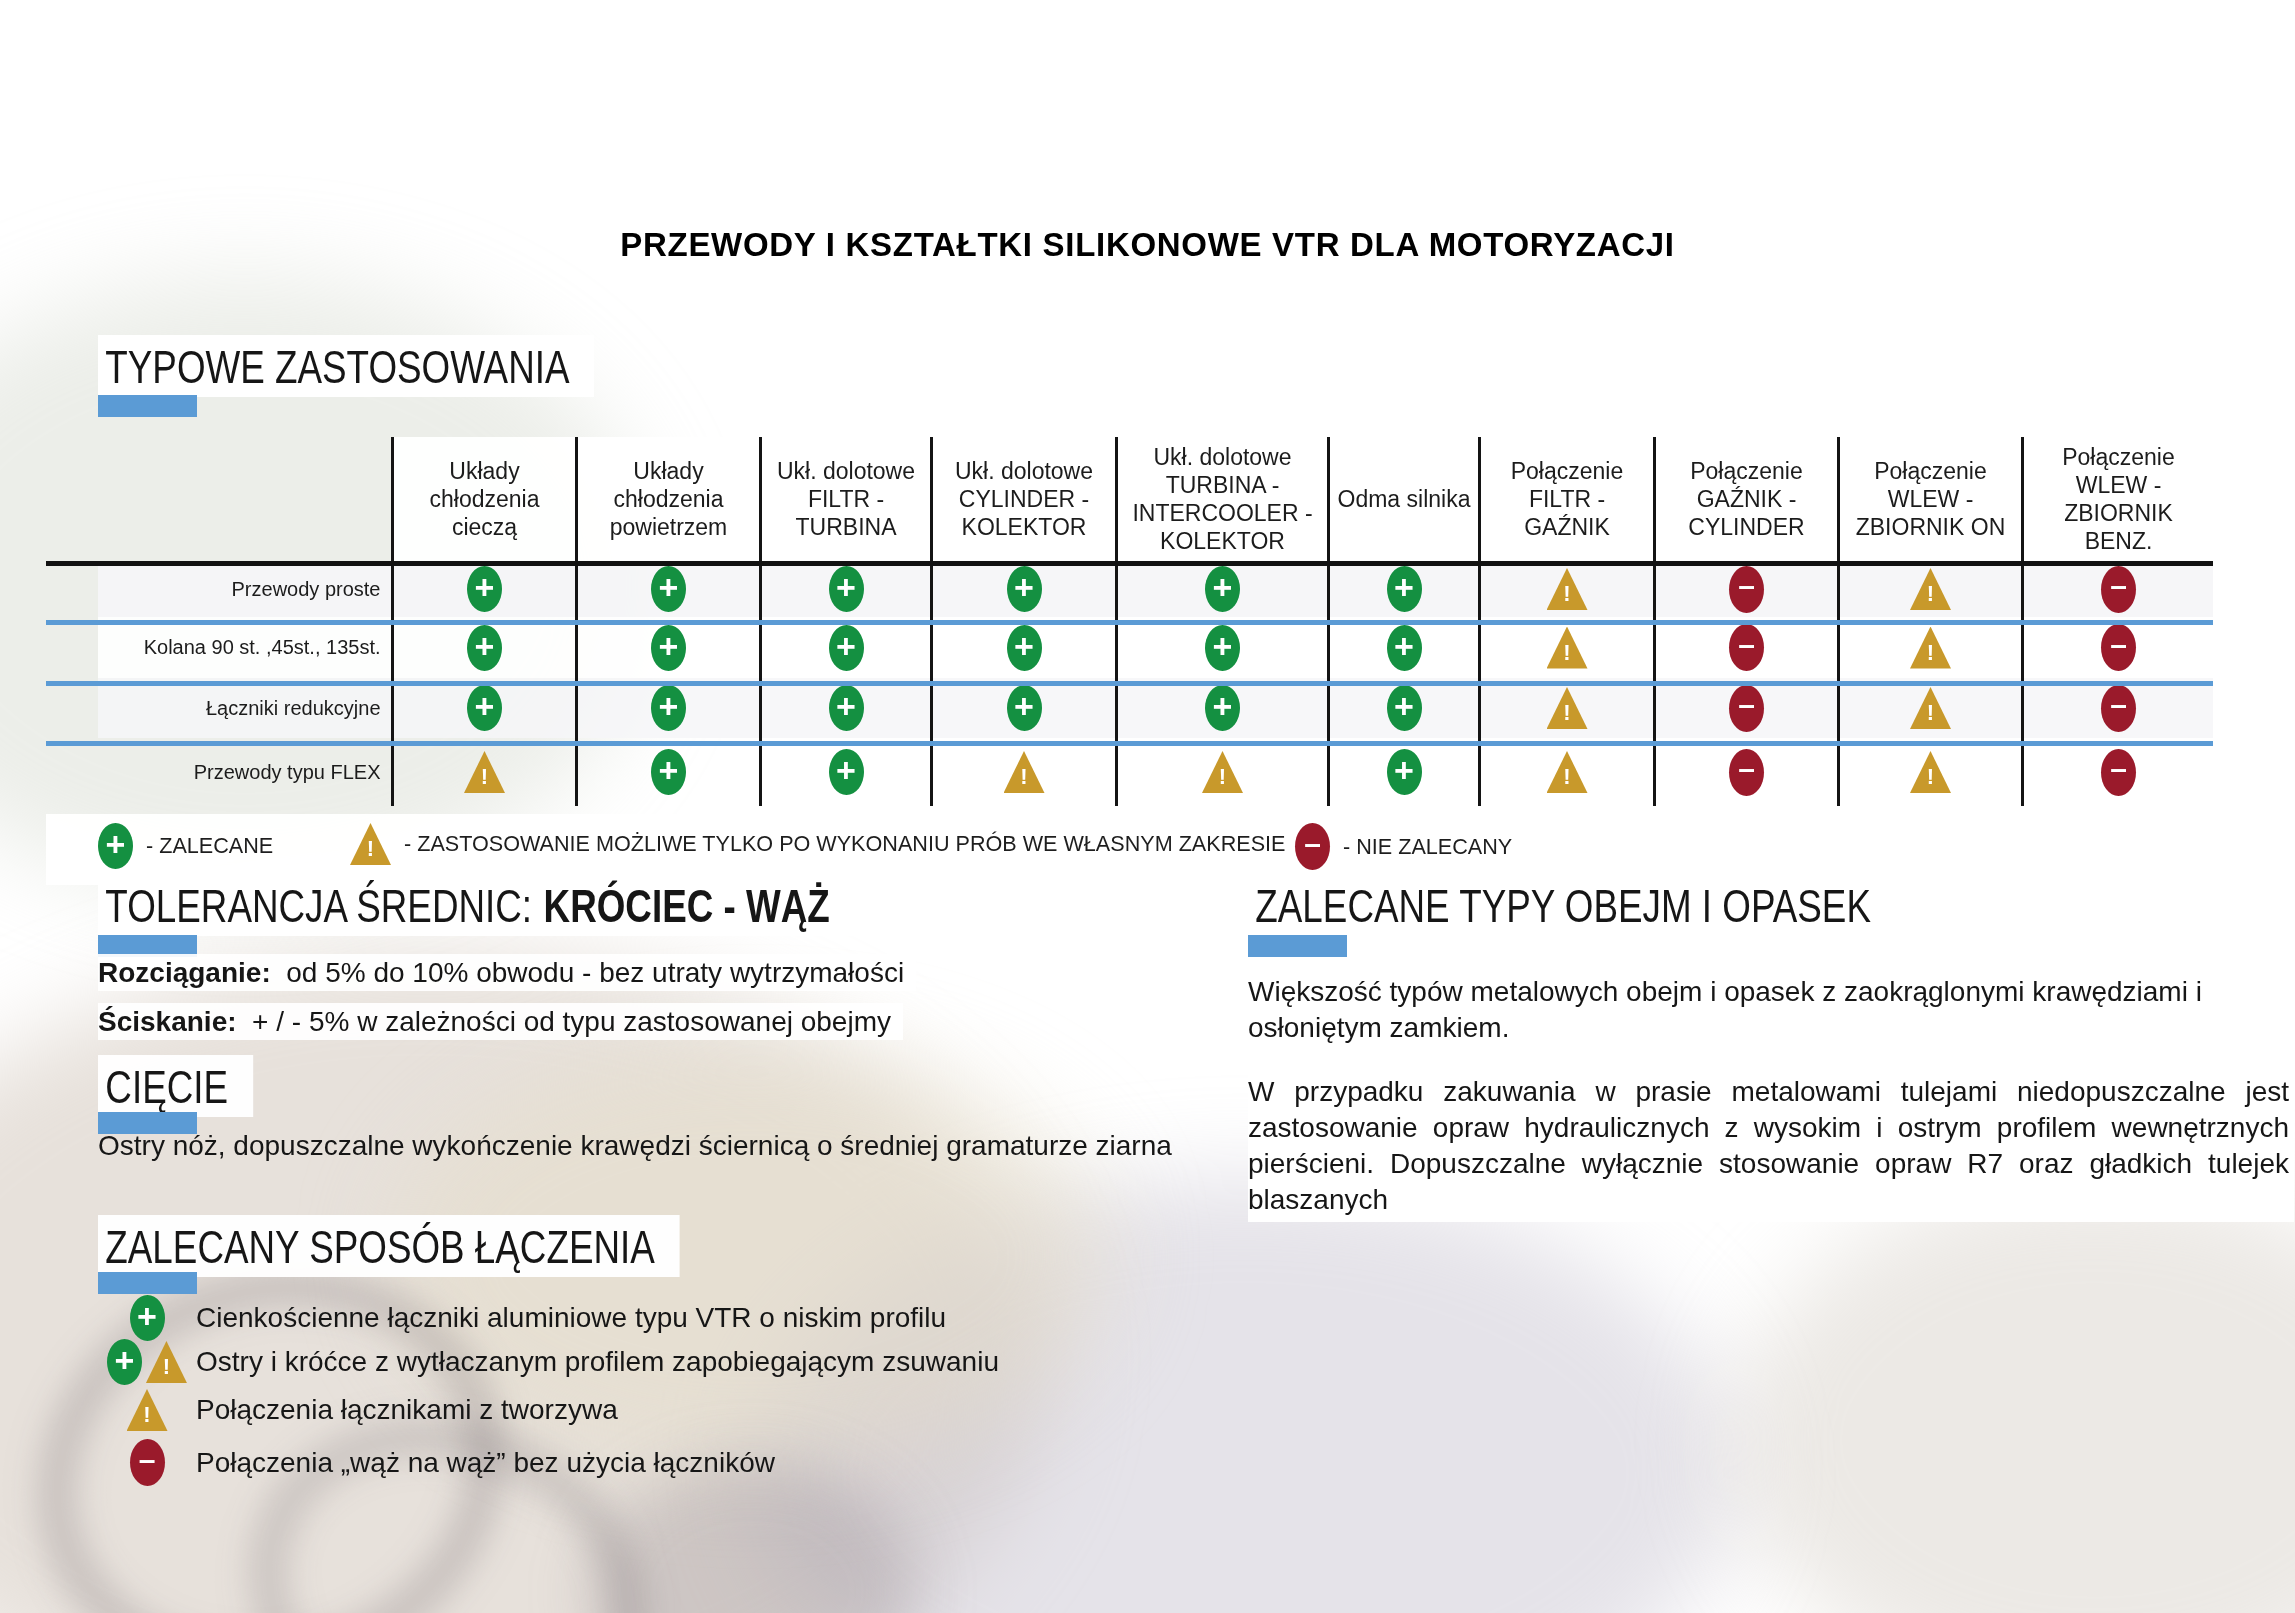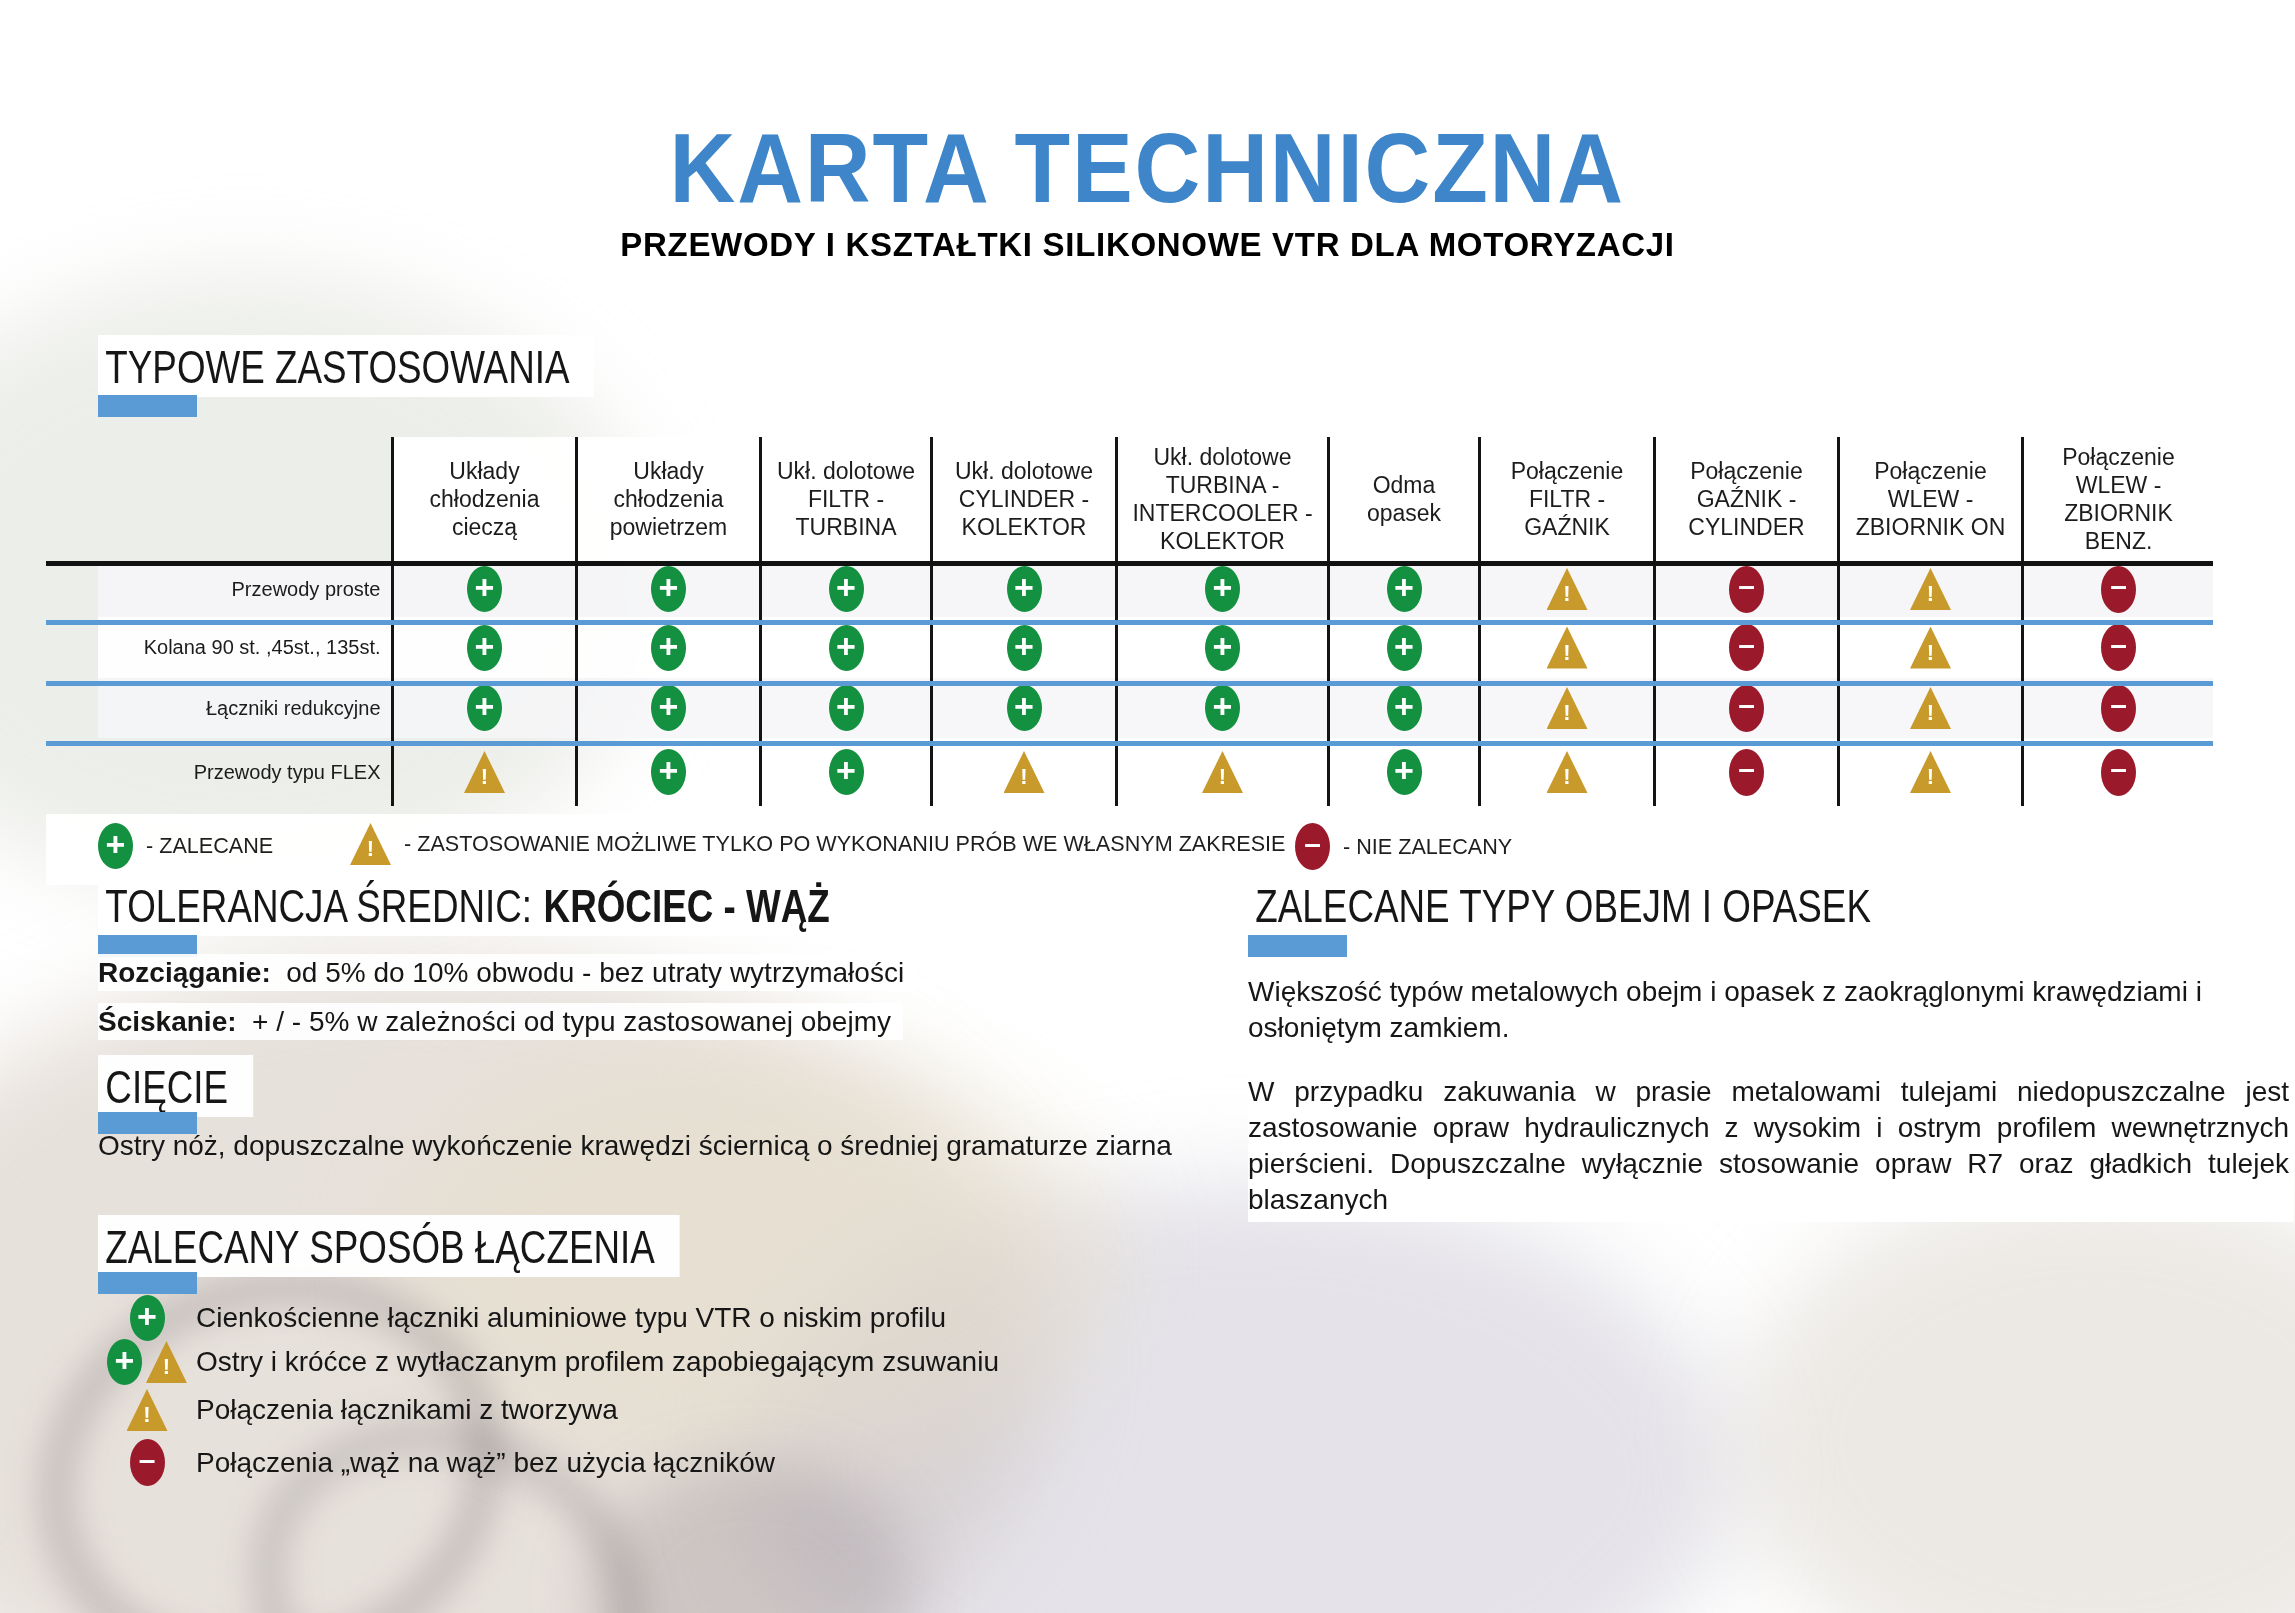--- a/index.html
+++ b/index.html
@@ -74,21 +74,20 @@
 
   <div class="blob b1"></div>
   <div class="blob b2"></div>
   <div class="blob b3"></div>
   <div class="blob b4"></div>
   <div class="blob b5"></div>
   <div class="blob b6"></div>
   <div class="hose h1"></div>
   <div class="hose h2"></div>
 
-  <div class="title"><span>KARTA TECHNICZNA</span></div>
   <div class="subtitle">PRZEWODY I KSZTAŁTKI SILIKONOWE VTR DLA MOTORYZACJI</div>
 
   <div class="sec-h" style="left:98px;top:335px;">
     <span class="band">TYPOWE ZASTOSOWANIA</span>
   </div>
   <div class="bar" style="left:98px;top:395px;"></div>
 
   <div class="app-table">
       <div class="h-cell" style="background: transparent;"></div>
       <div class="h-cell bl">
@@ -100,21 +99,21 @@
       <div class="h-cell bl">
         <span>Ukł. dolotowe FILTR - TURBINA</span>
       </div>
       <div class="h-cell bl">
         <span>Ukł. dolotowe CYLINDER - KOLEKTOR</span>
       </div>
       <div class="h-cell bl">
         <span>Ukł. dolotowe TURBINA - INTERCOOLER - KOLEKTOR</span>
       </div>
       <div class="h-cell bl">
-        <span>Odma opasek</span>
+        <span>Odma silnika</span>
       </div>
       <div class="h-cell bl">
         <span>Połączenie FILTR - GAŹNIK</span>
       </div>
       <div class="h-cell bl">
         <span>Połączenie GAŹNIK - CYLINDER</span>
       </div>
       <div class="h-cell bl">
         <span>Połączenie WLEW - ZBIORNIK ON</span>
       </div>

